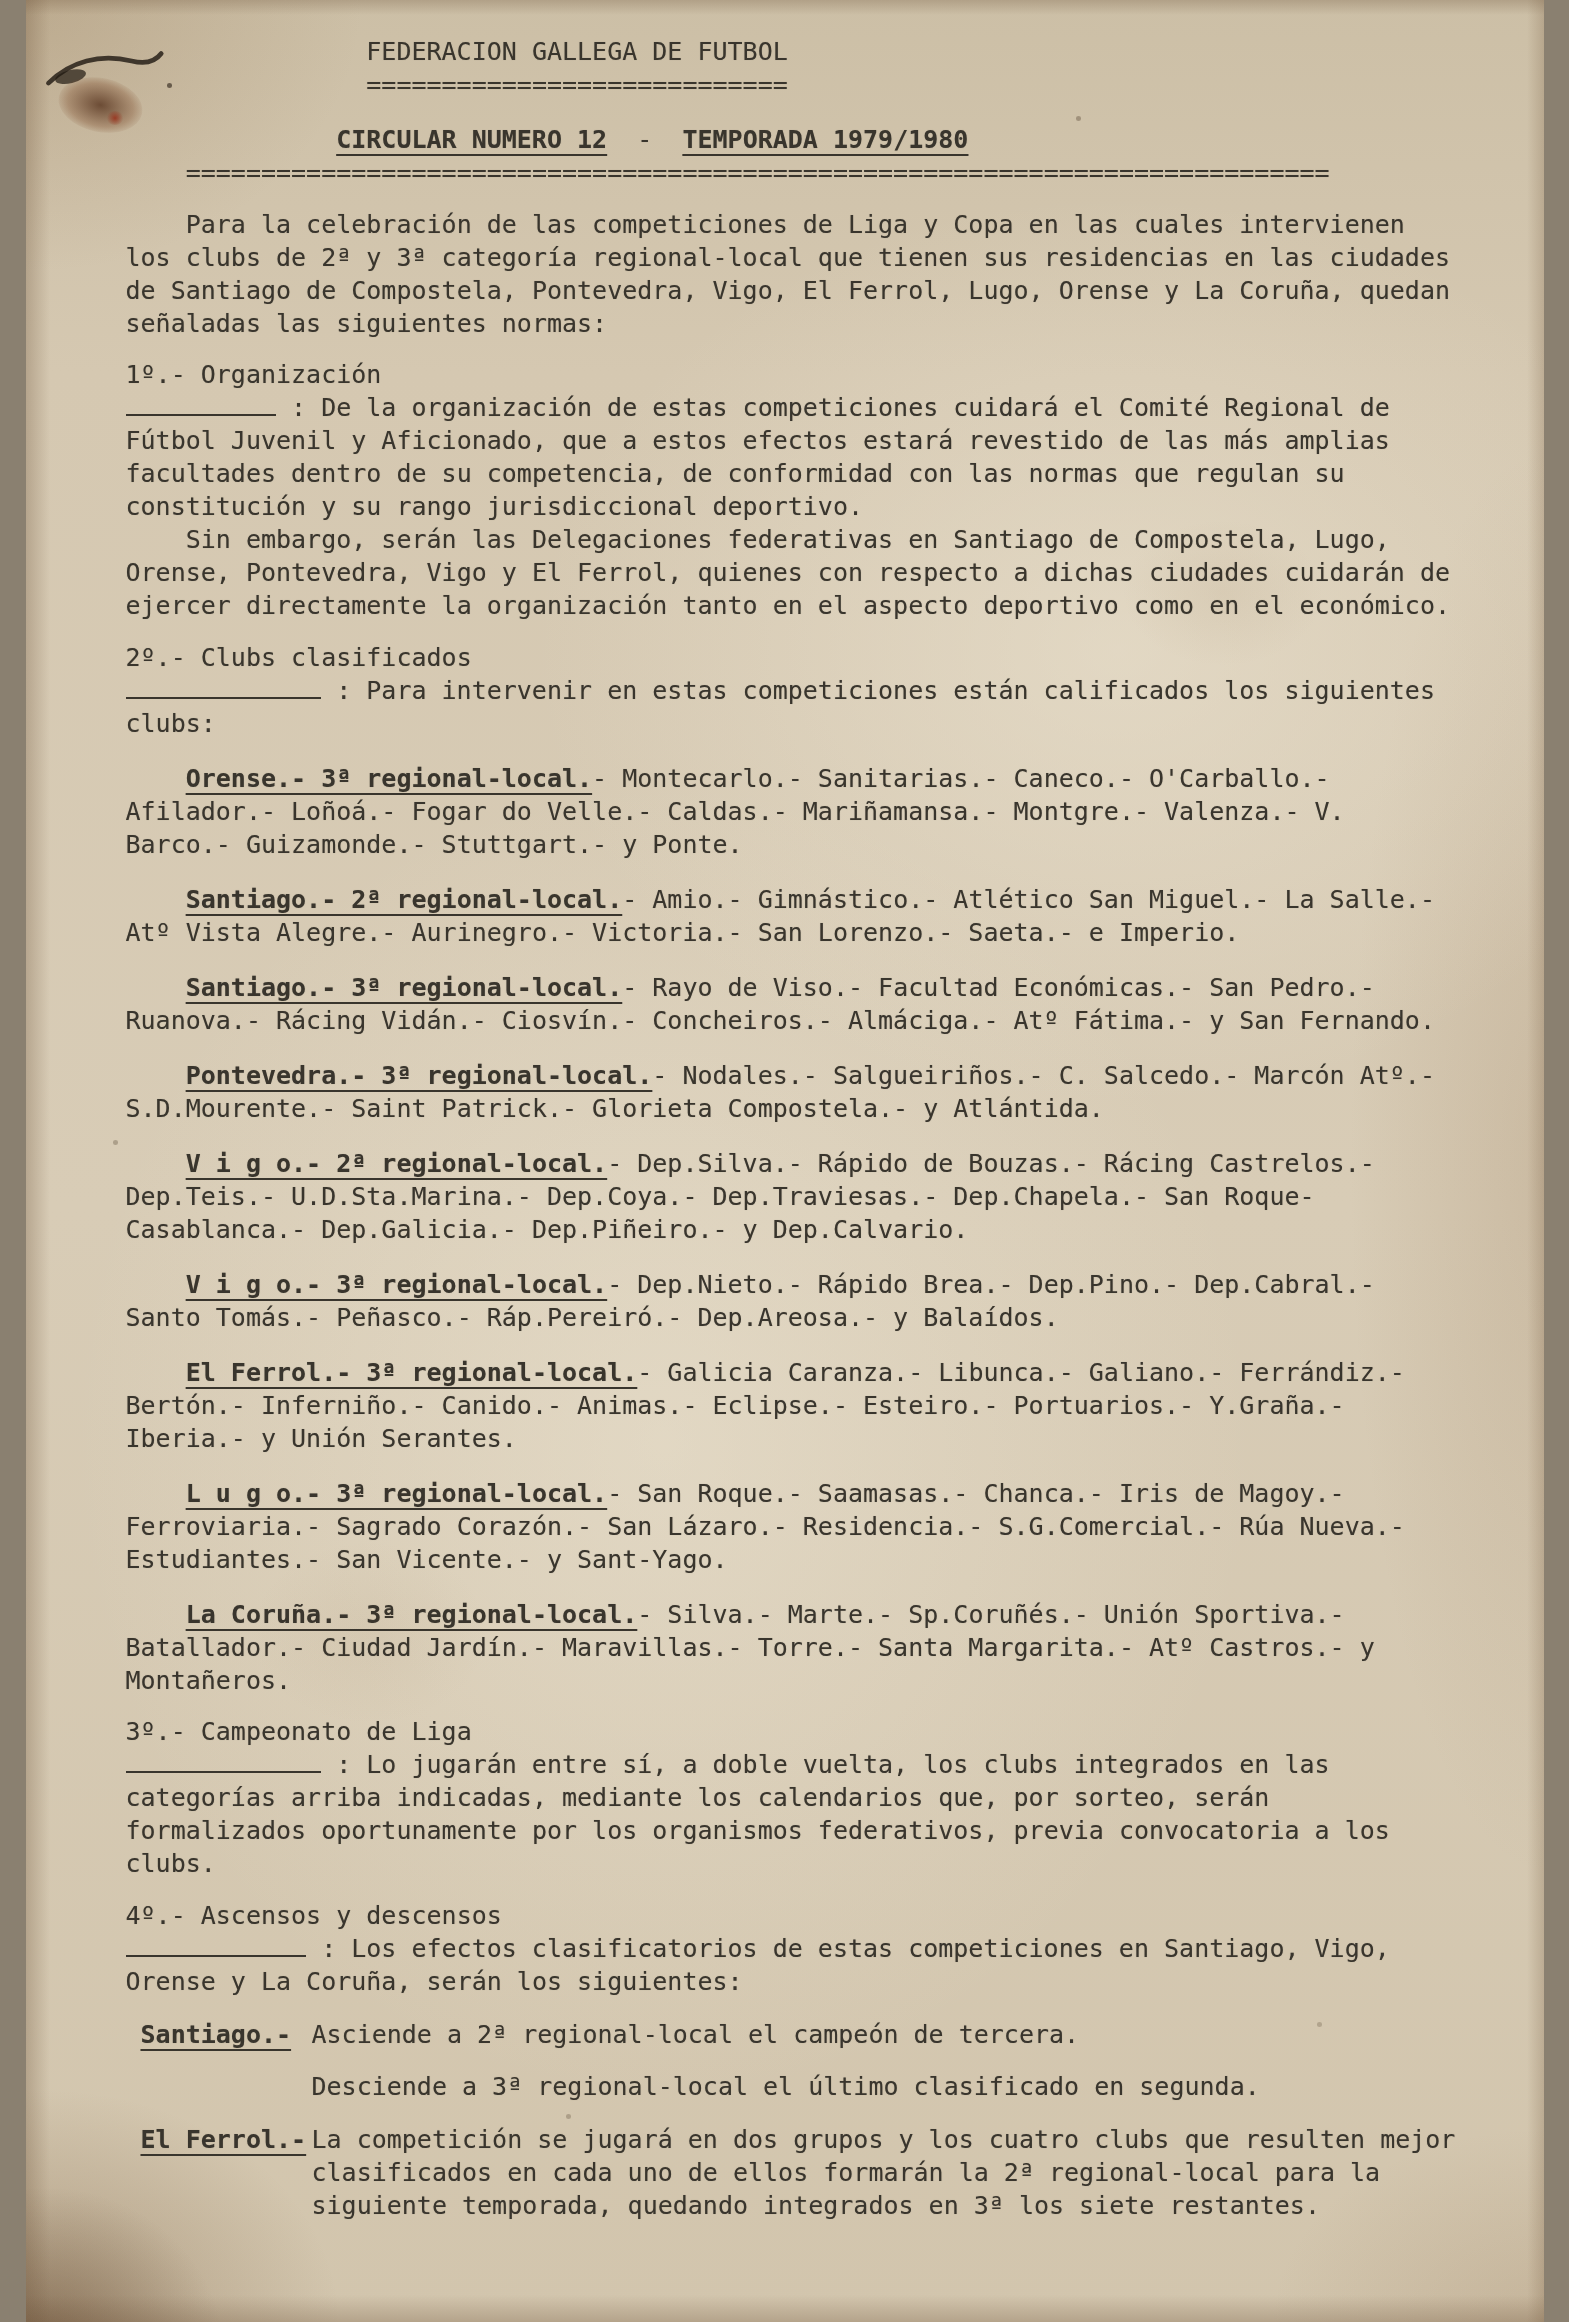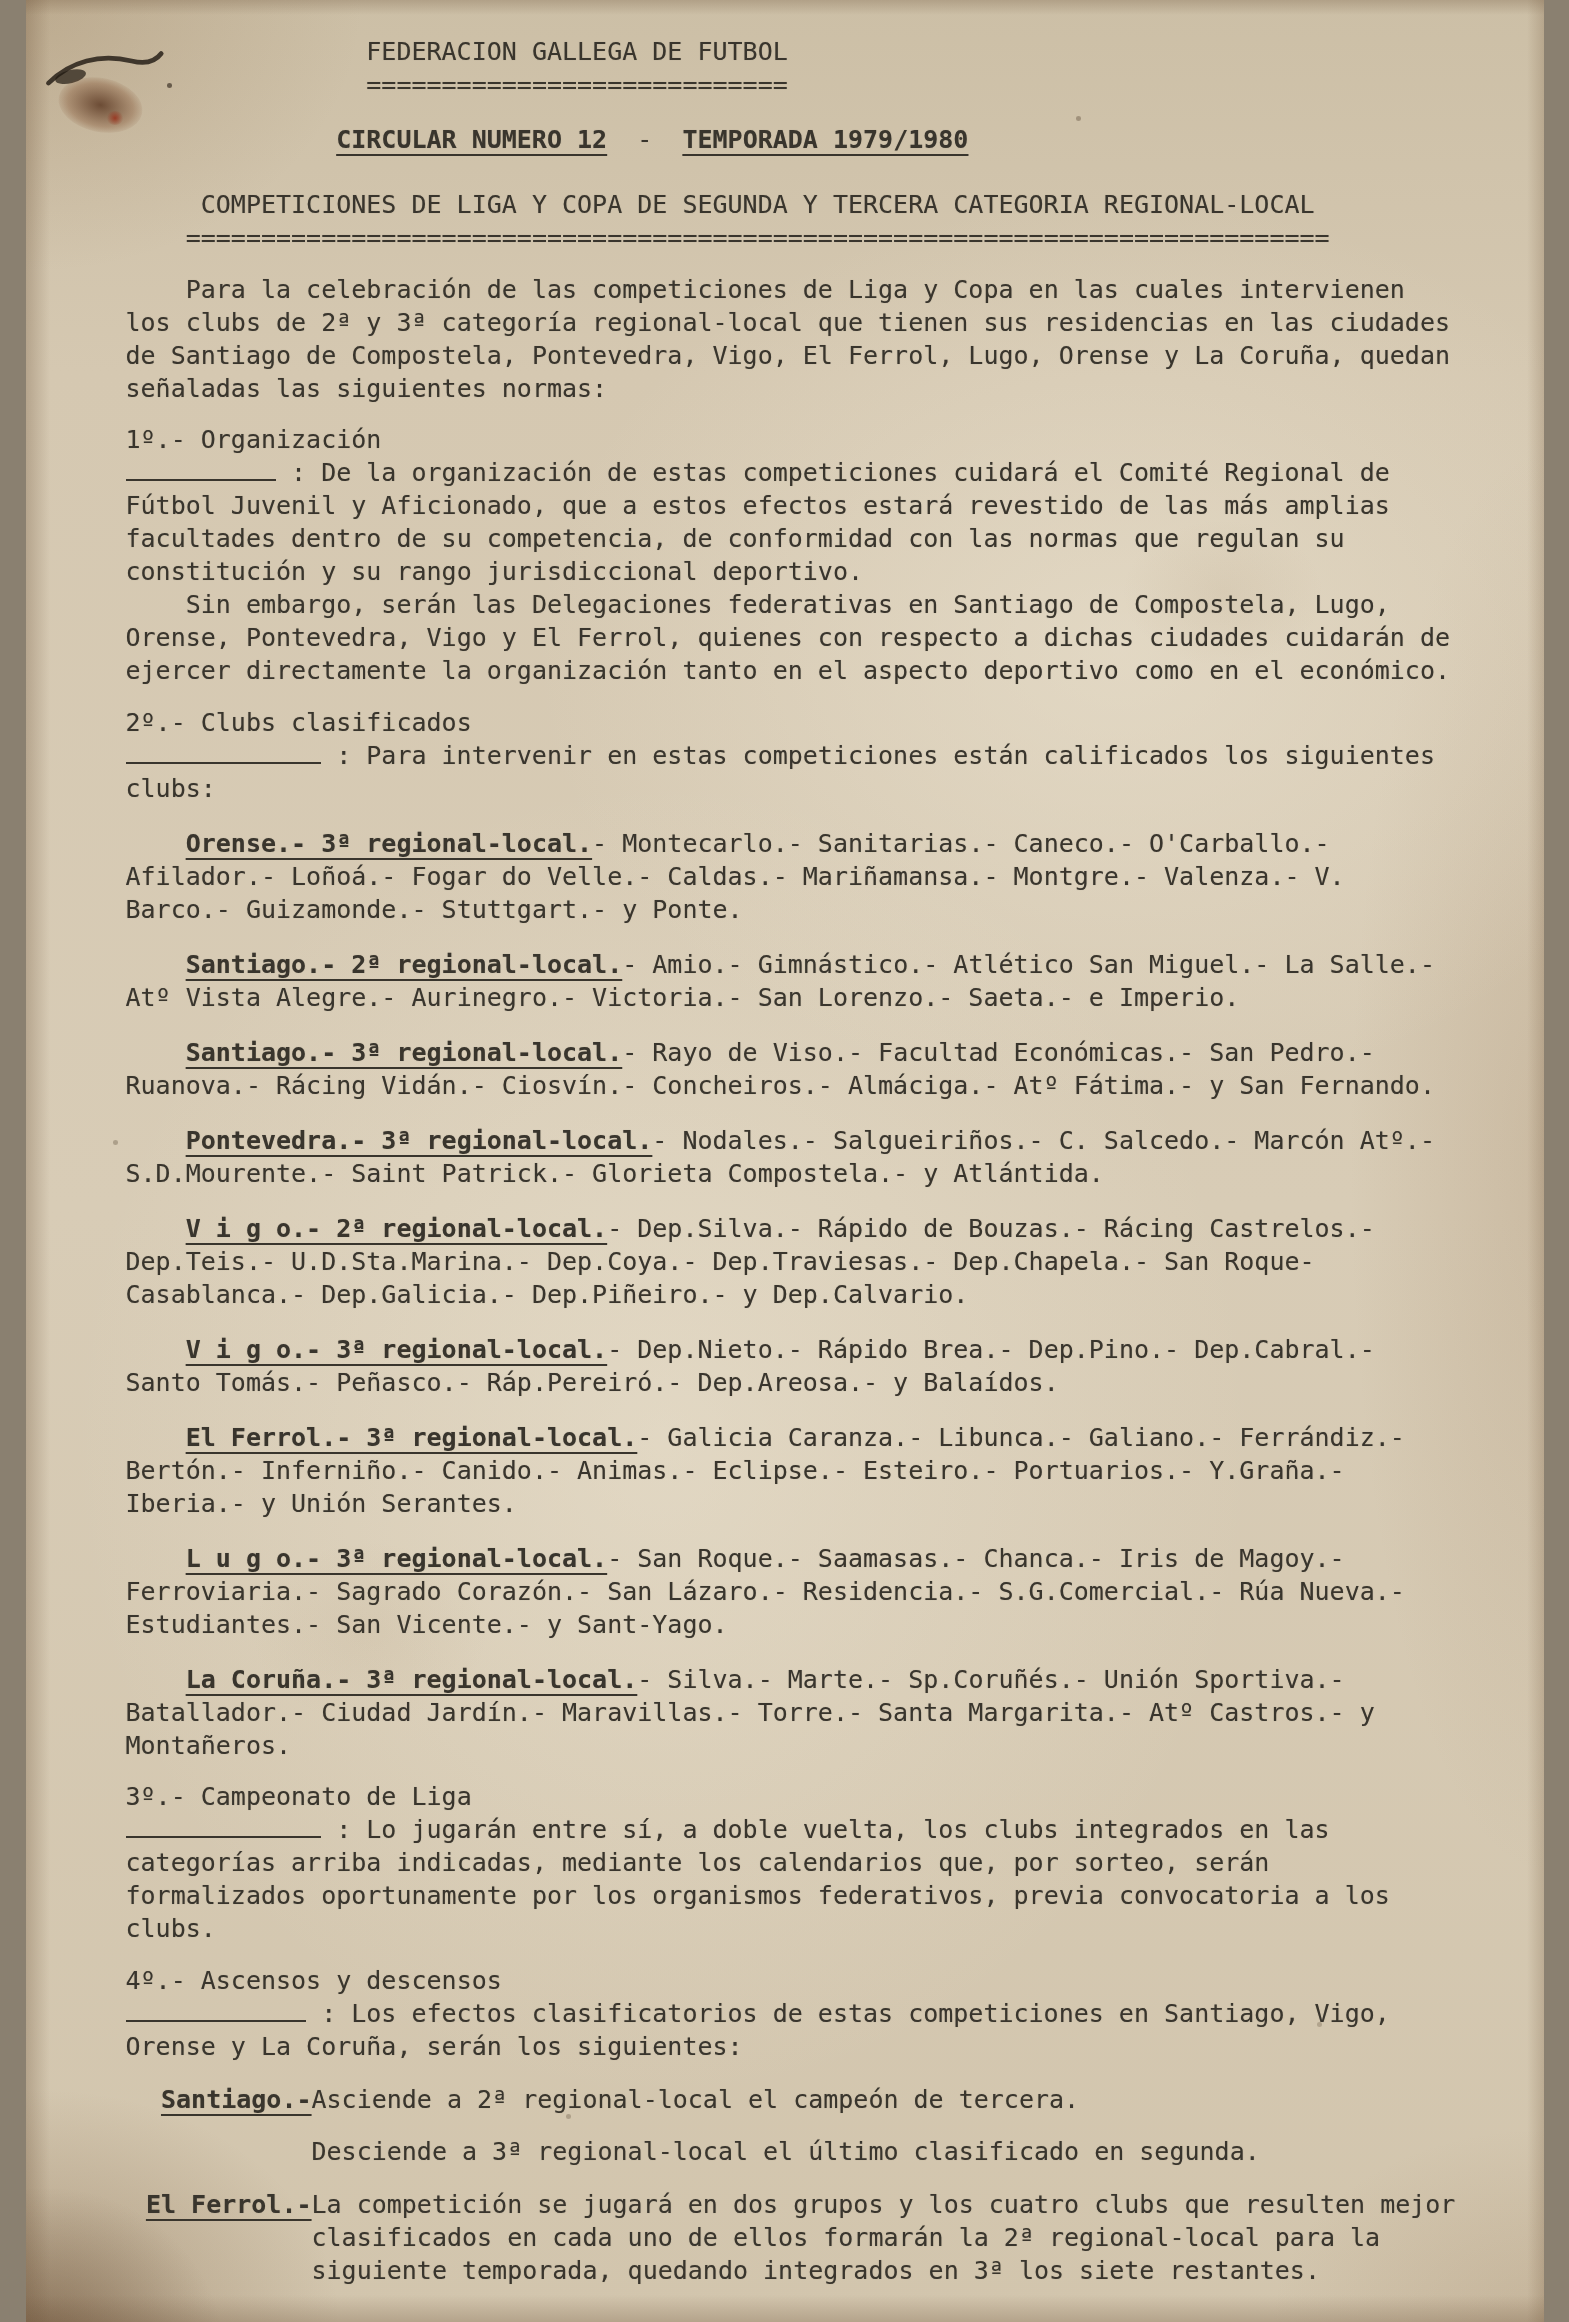--- a/index.html
+++ b/index.html
@@ -41,21 +41,21 @@
   .sec-heading { margin-top:18.6px; font-weight:normal; font-size:25px; }
   .lead { margin-top:0; }
   .rule {
     display:inline-block; height:13px; width:13ch;
     border-bottom:2.8px solid currentColor; margin-right:1ch;
   }
   .club { text-indent:4ch; margin-top:22px; }
 
   
   .promo { display:flex; margin-top:20.4px; }
-  .promo-label { flex:0 0 186px; padding-left:1ch; white-space:nowrap;text-align:right; }
+  .promo-label { flex:0 0 186px; padding-left:1ch; white-space:nowrap; }
   .promo-body { flex:1; }
   .promo-body p + p { margin-top:18.6px; }
 
   
   .stain { position:absolute; pointer-events:none; z-index:1; }
   .stain-burn {
     left:32px; top:78px; width:85px; height:54px; border-radius:50%;
     background:radial-gradient(ellipse at 50% 50%, rgba(86,50,28,0.80), rgba(122,72,40,0.35) 55%, rgba(122,72,40,0) 75%);
     transform:rotate(12deg);
   }
@@ -113,21 +113,20 @@
     <header>
       <div class="org-line">FEDERACION GALLEGA DE FUTBOL</div>
       <div class="org-rule">============================</div>
 
       <div class="circ-line">
         <span class="u">CIRCULAR NUMERO 12</span>
         <span class="sep">-</span>
         <span class="u">TEMPORADA 1979/1980</span>
       </div>
 
-      <div class="subtitle">COMPETICIONES DE LIGA Y COPA DE SEGUNDA Y TERCERA CATEGORIA REGIONAL-LOCAL</div>
       <div class="subtitle-rule">============================================================================</div>
     </header>
 
     <p class="para">Para la celebración de las competiciones de Liga y Copa en las cuales intervienen los clubs de 2ª y 3ª categoría regional-local que tienen sus residencias en las ciudades de Santiago de Compostela, Pontevedra, Vigo, El Ferrol, Lugo, Orense y La Coruña, quedan señaladas las siguientes normas:</p>
 
     <h3 class="sec-heading">1º.- Organización</h3>
     <p class="lead"><span class="rule" style="width:10ch"></span><span>: De la organización de estas competiciones cuidará el Comité Regional de Fútbol Juvenil y Aficionado, que a estos efectos estará revestido de las más amplias facultades dentro de su competencia, de conformidad con las normas que regulan su constitución y su rango jurisdiccional deportivo.</span></p>
     <p class="para tight">Sin embargo, serán las Delegaciones federativas en Santiago de Compostela, Lugo, Orense, Pontevedra, Vigo y El Ferrol, quienes con respecto a dichas ciudades cuidarán de ejercer directamente la organización tanto en el aspecto deportivo como en el económico.</p>
 
     <h3 class="sec-heading">2º.- Clubs clasificados</h3>

